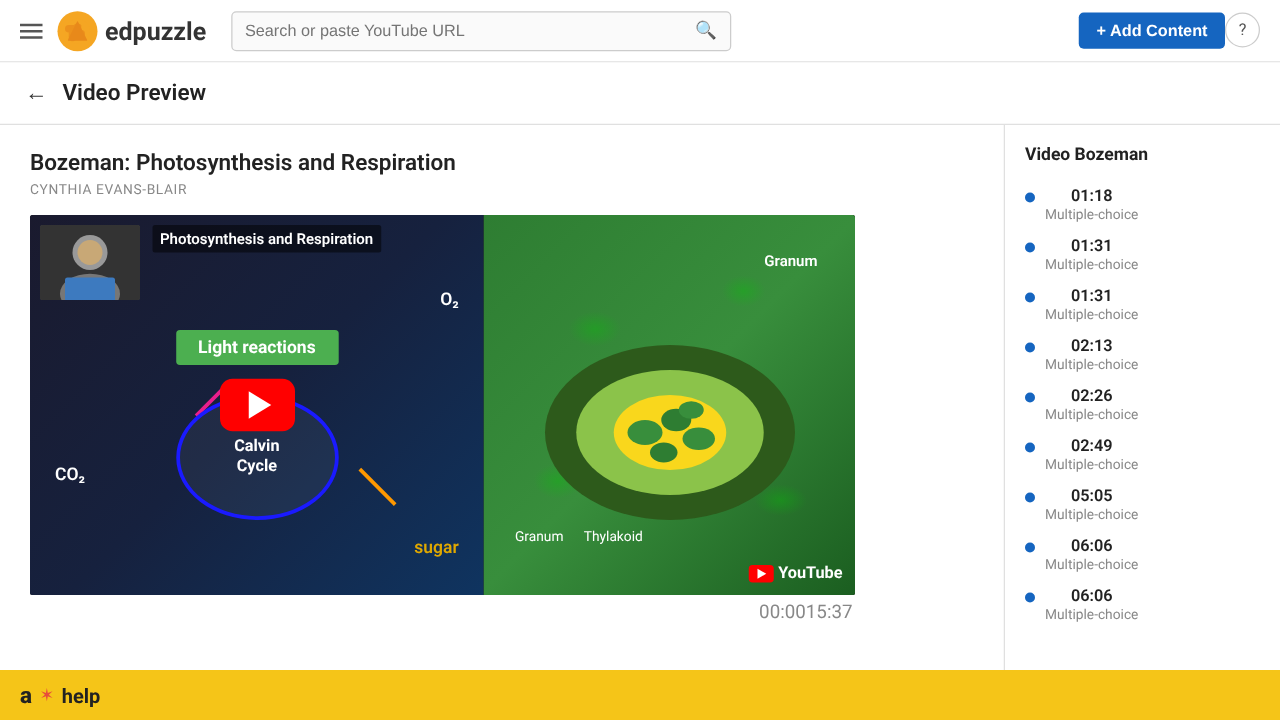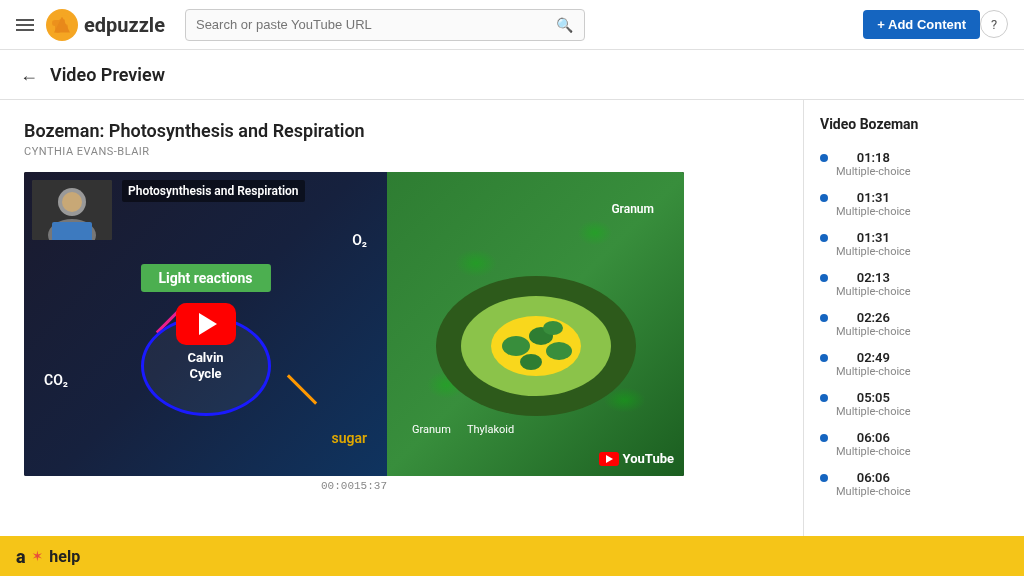--- a/index.html
+++ b/index.html
@@ -287,27 +287,26 @@
       background-image: radial-gradient(ellipse 30px 20px at 30% 30%, rgba(0,200,0,0.3) 0%, transparent 70%),
         radial-gradient(ellipse 25px 18px at 70% 20%, rgba(0,200,0,0.3) 0%, transparent 70%),
         radial-gradient(ellipse 35px 22px at 50% 60%, rgba(0,200,0,0.3) 0%, transparent 70%),
         radial-gradient(ellipse 28px 20px at 20% 70%, rgba(0,200,0,0.3) 0%, transparent 70%),
         radial-gradient(ellipse 30px 18px at 80% 75%, rgba(0,200,0,0.3) 0%, transparent 70%);
     }
 
     
     .video-timebar {
       display: flex;
-      justify-content: center;
-      font-size: 11px;
+      justify-content: flex-end;
+      font-size: 15px;
       color: #888;
       margin-top: 4px;
       max-width: 660px;
       padding: 0 2px;
-      font-family: Liberation Mono, monospace;
     }
 
     
     .sidebar {
       width: 220px;
       background: #fff;
       overflow-y: auto;
       padding: 12px 0;
     }
     .sidebar-title {

